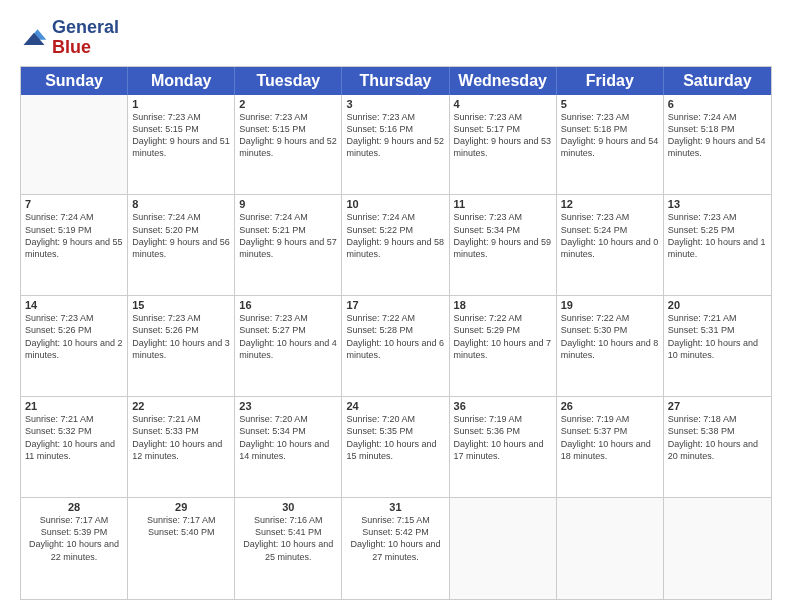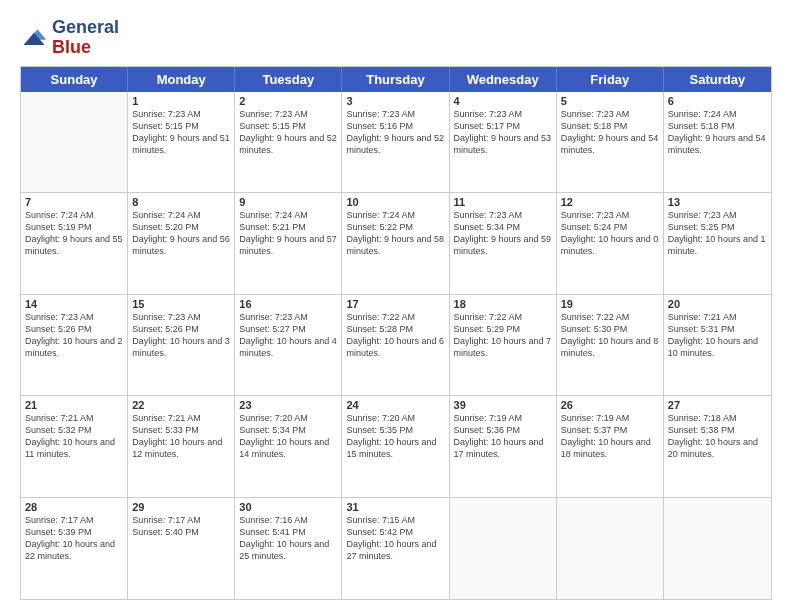--- a/index.html
+++ b/index.html
@@ -59,38 +59,38 @@
       flex-direction: column;
       border: 1px solid #ccc;
     }
     .cal-header {
       display: grid;
       grid-template-columns: repeat(7, 1fr);
       background: #3a5bbf;
     }
     .cal-header-cell {
       color: #fff;
-      font-size: 13px;
+      font-size: 16px;
       font-weight: bold;
       padding: 5px 4px;
       text-align: center;
       border-right: 1px solid #5a7bcf;
     }
     .cal-header-cell:last-child { border-right: none; }
     .cal-body {
       flex: 1;
       display: grid;
       grid-template-rows: repeat(5, 1fr);
     }
     .cal-row {
       display: grid;
       grid-template-columns: repeat(7, 1fr);
       border-bottom: 1px solid #ccc;
     }
-    .cal-row:last-child { border-bottom: none; }
+    .cal-row:last-child { border-bottom: none; text-align: center; }
     .cal-cell {
       border-right: 1px solid #ccc;
       padding: 3px 4px;
       font-size: 9.5px;
       color: #333;
       min-height: 0;
       overflow: hidden;
     }
     .cal-cell:last-child { border-right: none; }
     .cal-cell.empty { background: #f9f9f9; }
@@ -287,21 +287,21 @@
             <div class="cell-line">Sunset: 5:34 PM</div>
             <div class="cell-line daylight">Daylight: 10 hours and 14 minutes.</div>
           </div>
           <div class="cal-cell">
             <div class="day-num">24</div>
             <div class="cell-line">Sunrise: 7:20 AM</div>
             <div class="cell-line">Sunset: 5:35 PM</div>
             <div class="cell-line daylight">Daylight: 10 hours and 15 minutes.</div>
           </div>
           <div class="cal-cell">
-            <div class="day-num">39</div>
+            <div class="day-num">36</div>
             <div class="cell-line">Sunrise: 7:19 AM</div>
             <div class="cell-line">Sunset: 5:36 PM</div>
             <div class="cell-line daylight">Daylight: 10 hours and 17 minutes.</div>
           </div>
           <div class="cal-cell">
             <div class="day-num">26</div>
             <div class="cell-line">Sunrise: 7:19 AM</div>
             <div class="cell-line">Sunset: 5:37 PM</div>
             <div class="cell-line daylight">Daylight: 10 hours and 18 minutes.</div>
           </div>

